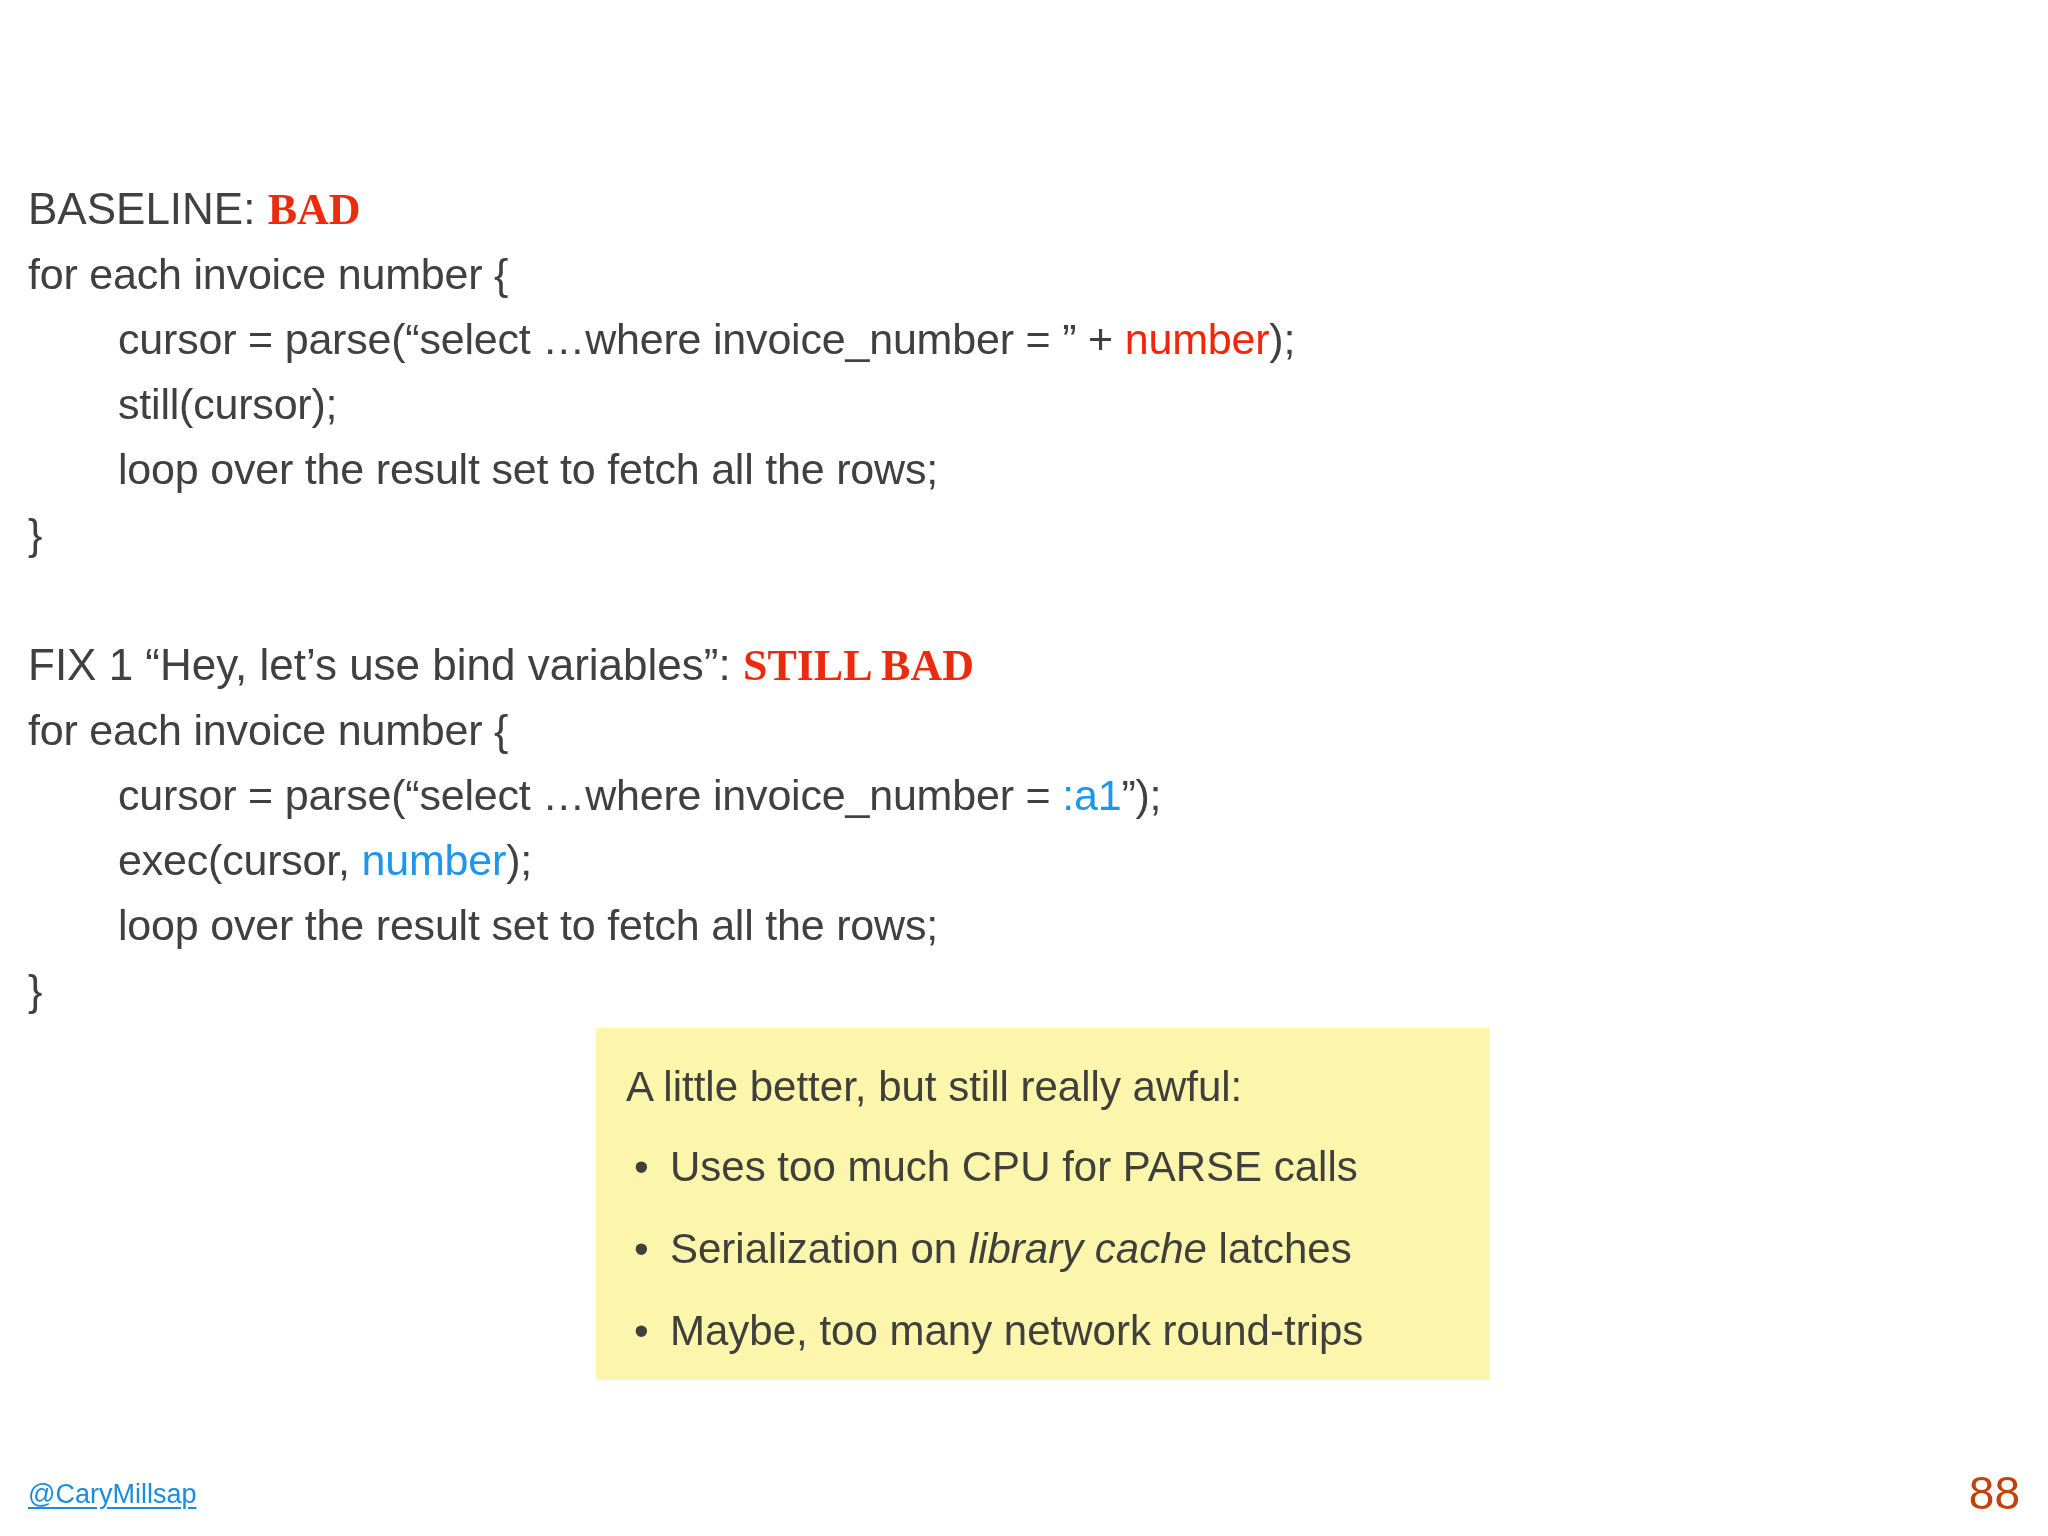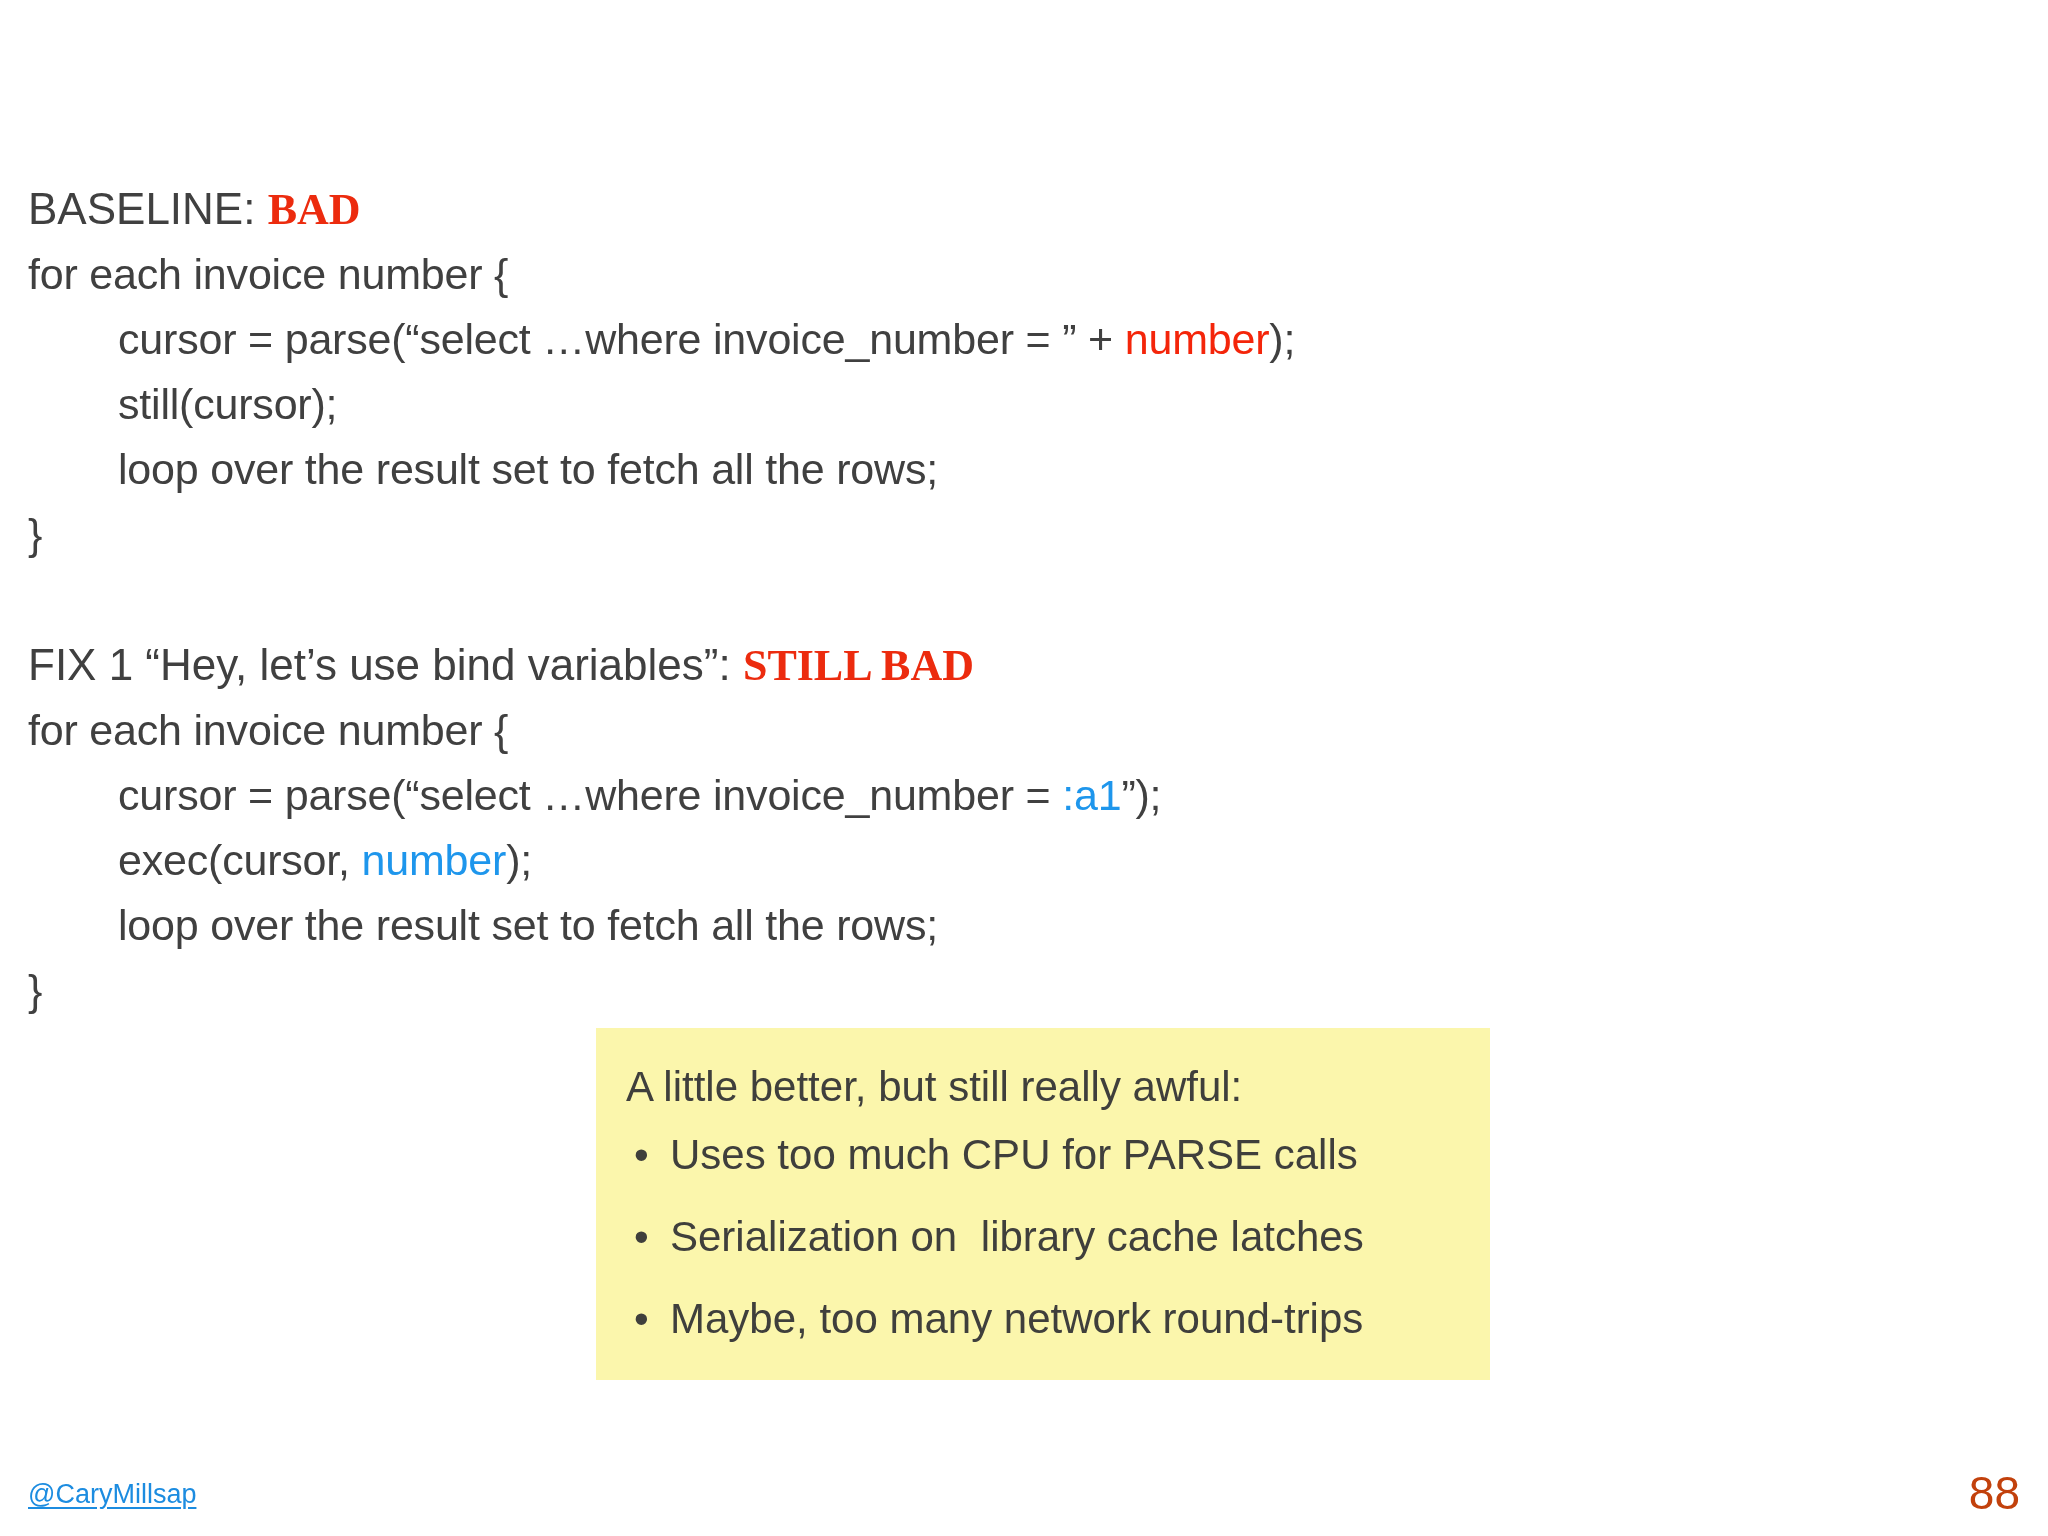--- a/index.html
+++ b/index.html
@@ -72,21 +72,21 @@
     width: 894px;
     height: 352px;
     background: #FBF6AC;
     box-sizing: border-box;
     padding: 34px 30px 0 30px;
   }
   .callout-head {
     font-size: 42px;
     line-height: 50px;
     color: #3F3F3C;
-    margin: 0 0 18px 0;
+    margin: 0 0 30px 0;
     white-space: pre;
   }
   .callout-list {
     list-style: none;
     margin: 0;
     padding: 0;
   }
   .callout-item {
     font-size: 42px;
     line-height: 50px;
@@ -97,21 +97,21 @@
     white-space: pre;
   }
   .callout-item .bullet {
     position: absolute;
     left: 8px;
     top: 0;
     font-size: 42px;
     line-height: 50px;
   }
   .it {
-    margin-left: 12px;
+    font-style: italic;
   }
 
   
   .footer-handle {
     position: absolute;
     left: 28px;
     bottom: 26px;
     font-size: 27px;
     color: #1C8CE0;
     text-decoration: underline;

